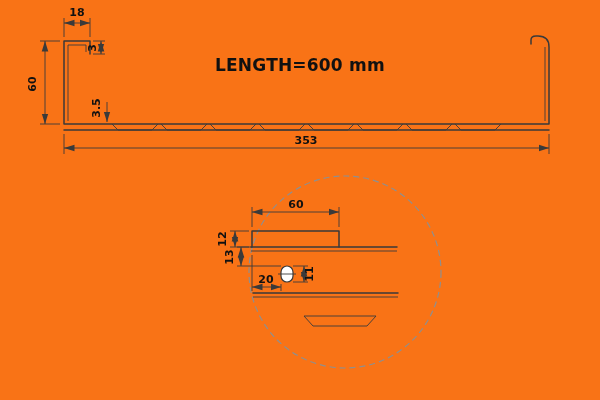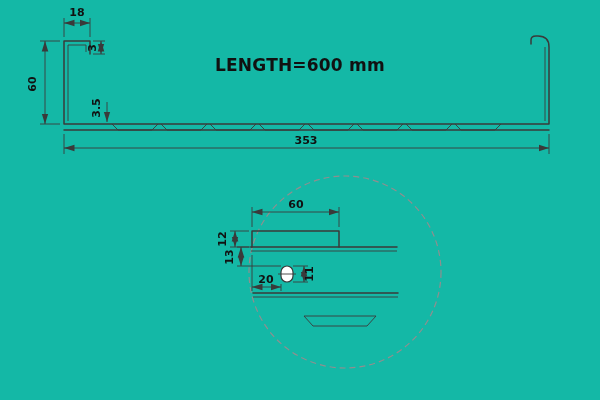--- a/index.html
+++ b/index.html
@@ -1,18 +1,18 @@
 <!DOCTYPE html>
 <html><head>
 <meta charset="utf-8">
 <style>
   html,body{margin:0;padding:0;background:#ffffff;}
   .canvas{
     width:600px;height:400px;position:relative;overflow:hidden;
-    background:#14b8a6;
+    background:#f97316;
     font-family:"DejaVu Sans","Liberation Sans",sans-serif;
   }
   svg{display:block}
   .pro{stroke:#3a3a3a;stroke-width:1.5;fill:none;stroke-linejoin:round;stroke-linecap:round;}
   .inner{stroke:#3a3a3a;stroke-width:0.9;fill:none;}
   .dim{stroke:#3a3a3a;stroke-width:0.9;fill:none;}
   .circ{stroke:#8f8f8f;stroke-width:1.2;fill:none;stroke-dasharray:6 4;}
   text{fill:#111111;font-weight:bold;font-family:"DejaVu Sans","Liberation Sans",sans-serif;}
   .dimtxt{font-size:11px;}
   .title{font-size:17px;letter-spacing:0.2px;}

